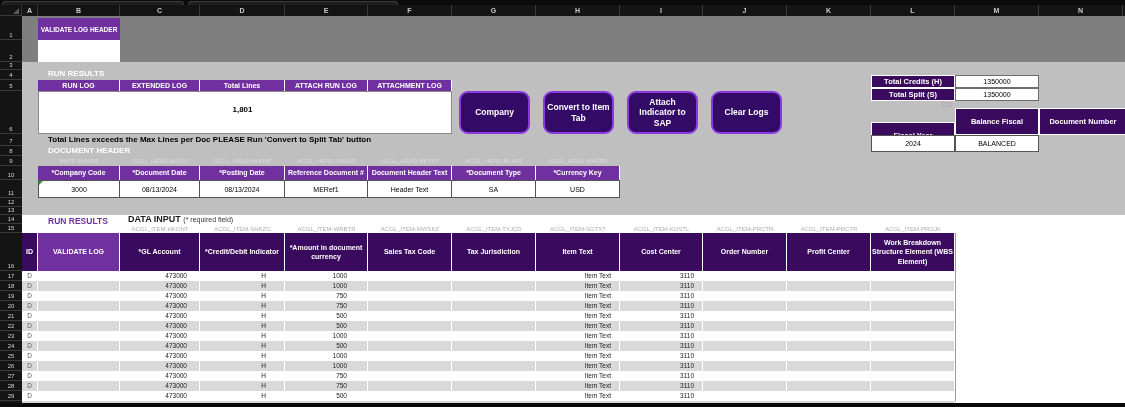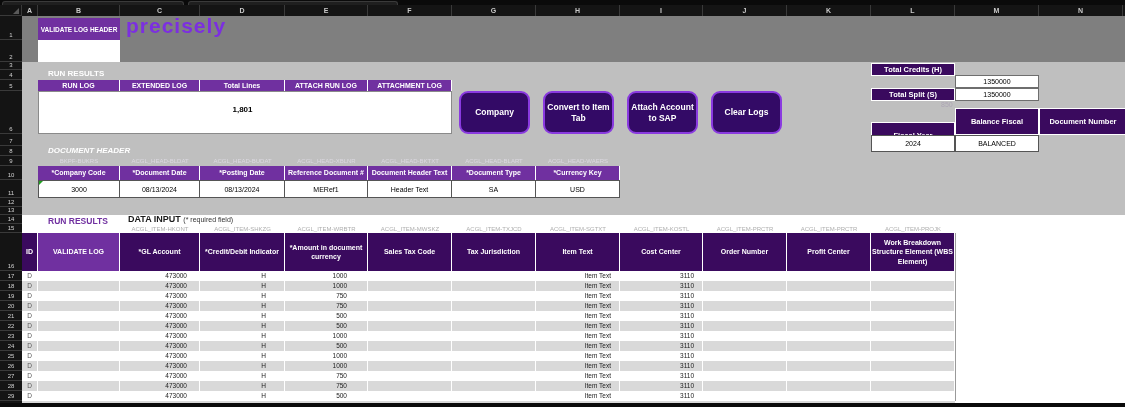--- a/index.html
+++ b/index.html
@@ -41,21 +41,21 @@
 
   
   .tot-label { position:absolute; left:871px; width:84px; height:13px; background:#3a0a5e; border:1px solid #fff; color:#fff; font-size:7.5px; font-weight:bold; text-align:center; line-height:11px; }
   .tot-value { position:absolute; left:955px; width:84px; height:13px; background:#fff; border:1px solid #6e6e6e; color:#000; font-size:7px; text-align:center; line-height:11px; }
   #faint-850 { position:absolute; left:941px; top:101px; font-size:7px; color:#ada5b5; }
   .sum-head { position:absolute; top:108px; height:27px; background:#3a0a5e; border:1px solid #fff; color:#fff; font-size:7.5px; font-weight:bold; display:flex; align-items:center; justify-content:center; text-align:center; }
   .sum-val { position:absolute; top:135px; height:17px; background:#fff; border:1px solid #555; color:#000; font-size:7px; display:flex; align-items:center; justify-content:center; }
   .sum-val.empty { background:transparent; border:none; }
 
   
-  #dh-label { position:absolute; left:48px; top:146px; font-size:8px; font-weight:bold; color:#fff;font-style:italic; }
+  #dh-label { position:absolute; left:48px; top:146px; font-size:8px; font-weight:bold; color:#fff; }
   .dh-tech { position:absolute; top:157px; height:9px; color:#dcd9e1; font-size:6px; text-align:center; line-height:9px; white-space:nowrap; overflow:hidden; }
   .dh-head { position:absolute; top:166px; height:14px; background:#7030a0; color:#fff; font-size:7px; font-weight:bold; text-align:center; line-height:14px; border-right:1px solid #fff; white-space:nowrap; overflow:hidden; cursor:pointer; }
   .dh-val { position:absolute; top:180px; height:18px; background:#fff; color:#000; font-size:7px; text-align:center; line-height:18px; border:1px solid #555; border-left:none; }
   .dh-val.first { border-left:1px solid #555; }
   #green-tri { position:absolute; left:39px; top:181px; border-right:4px solid transparent; border-top:4px solid #21a121; width:0; height:0; }
 
   
   #rr2-label { position:absolute; left:48px; top:216px; font-size:8.5px; font-weight:bold; color:#7030a0; }
   #di-label { position:absolute; left:128px; top:214px; font-size:9px; font-weight:bold; color:#1a1a1a; }
   #di-note { font-size:7px; font-weight:normal; color:#333; }
@@ -132,42 +132,42 @@
       <div class="rowh" style="height: 10px; flex: 0 0 10px;">28</div>
       <div class="rowh" style="height: 10px; flex: 0 0 10px;">29</div>
     </div>
 
   <div id="band-dark"></div>
   <div id="band-light"></div>
   <div id="band-white"></div>
 
   <div id="validate-btn">VALIDATE LOG HEADER</div>
   <div id="validate-cell"></div>
-  <div id="logo">precisely</div>
 
   <div id="rr-label">RUN RESULTS</div>
   <div id="runlog-head">
       <div class="runlog-h" style="left: 38px; width: 82px;">RUN LOG</div>
       <div class="runlog-h" style="left: 120px; width: 80px;">EXTENDED LOG</div>
       <div class="runlog-h" style="left: 200px; width: 85px;">Total Lines</div>
       <div class="runlog-h" style="left: 285px; width: 83px;">ATTACH RUN LOG</div>
       <div class="runlog-h" style="left: 368px; width: 84px;">ATTACHMENT LOG</div>
     </div>
   <div id="runlog-body"></div>
   <div id="total-lines-val">1,801</div>
+  <div id="warning">Total Lines exceeds the Max Lines per Doc PLEASE Run 'Convert to Split Tab' button</div>
 
   <div id="actions">
       <div class="action-btn" style="left: 459px;">Company</div>
       <div class="action-btn" style="left: 543px;">Convert to Item Tab</div>
-      <div class="action-btn" style="left: 627px;">Attach Account to SAP</div>
+      <div class="action-btn" style="left: 627px;">Attach Indicator to SAP</div>
       <div class="action-btn" style="left: 711px;">Clear Logs</div>
     </div>
 
   <div id="totals">
-      <div class="tot-label" style="top: 63px;">Total Credits (H)</div>
+      <div class="tot-label" style="top: 75px;">Total Credits (H)</div>
       <div class="tot-value" style="top: 75px;">1350000</div>
       <div class="tot-label" style="top: 88px;">Total Split (S)</div>
       <div class="tot-value" style="top: 88px;">1350000</div>
     </div>
   <div id="faint-850">850</div>
   <div id="summary">
       <div class="sum-head" style="left: 871px; width: 84px; margin-top: 14px;">Fiscal Year</div>
       <div class="sum-head" style="left: 955px; width: 84px;">Balance Fiscal</div>
       <div class="sum-head" style="left: 1039px; width: 88px;">Document Number</div>
       <div class="sum-val" style="left: 871px; width: 84px;">2024</div>

